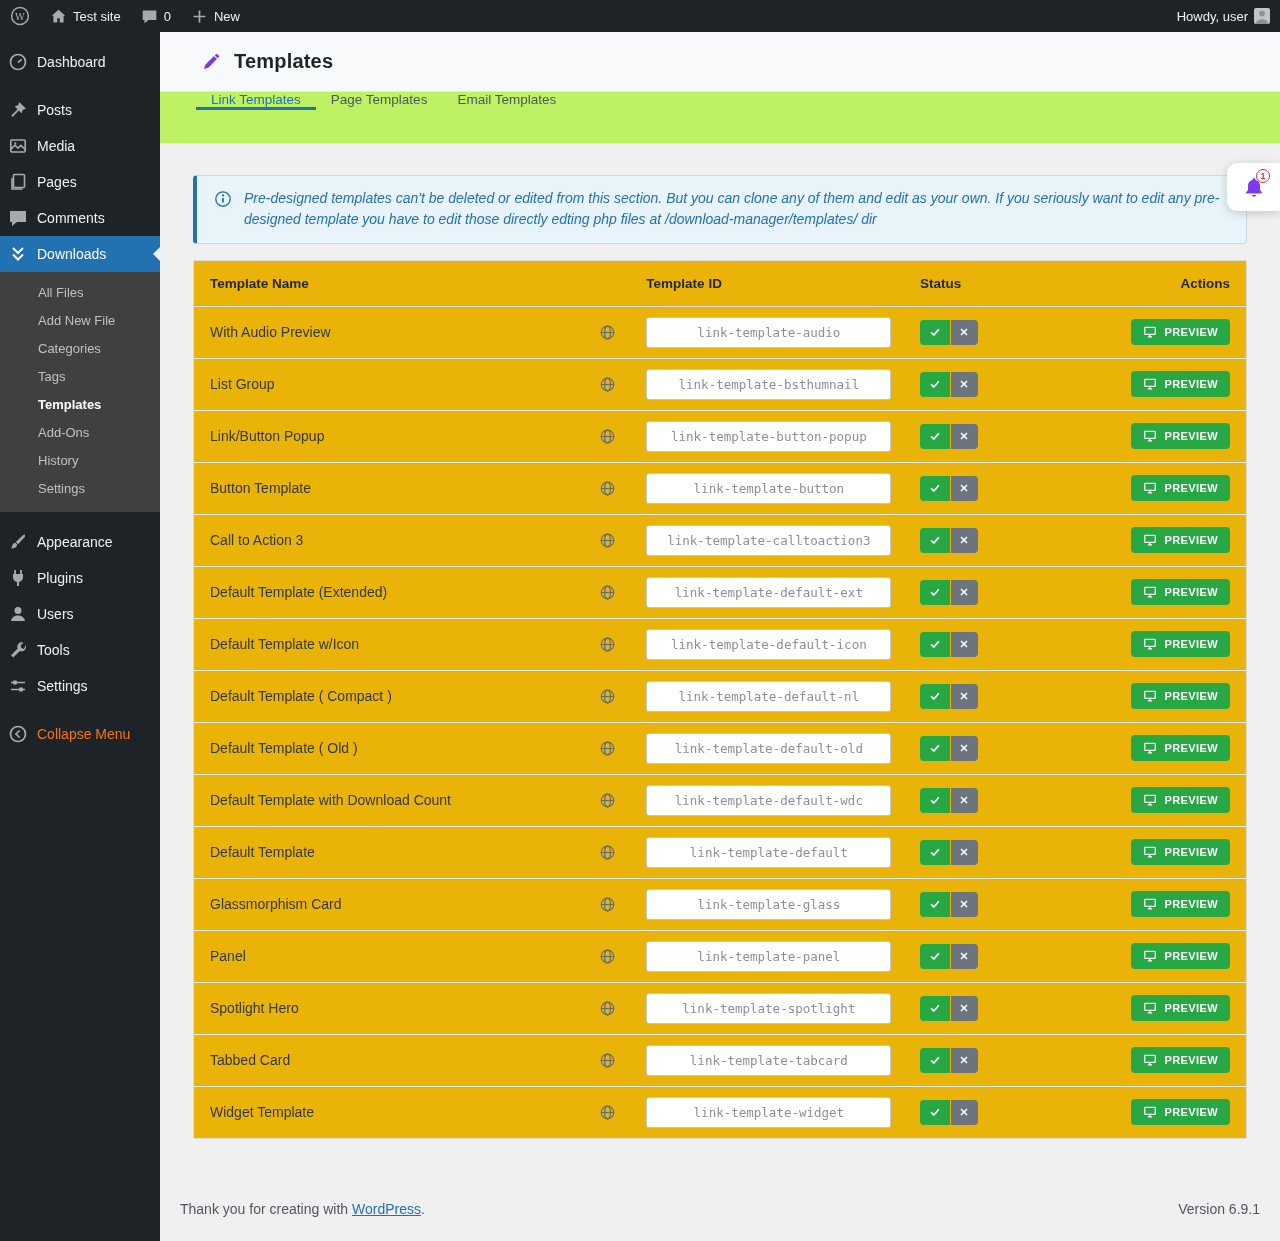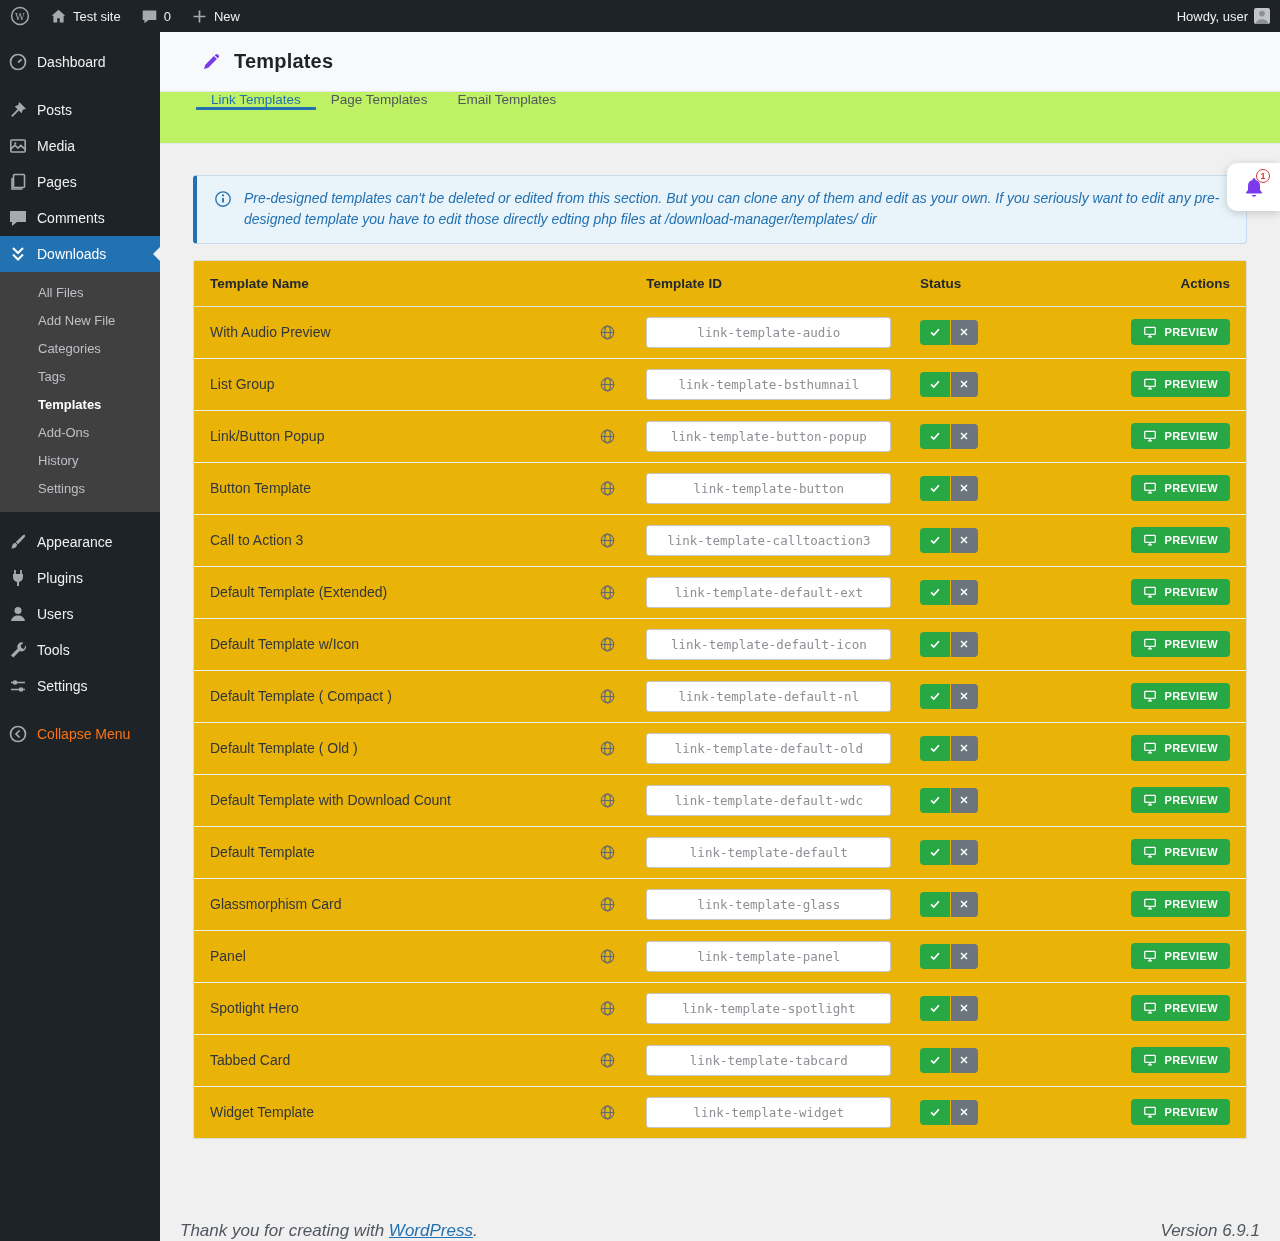--- a/index.html
+++ b/index.html
@@ -65,21 +65,21 @@
   .globe { width:17px; height:17px; color:#5f6b7a; }
   .id-input { width:245px; height:31px; border:1px solid #c3c7cc; border-radius:3px; background:#fff; text-align:center; color:#8c8f94; font-family:"DejaVu Sans Mono","Liberation Mono",monospace; font-size:12.5px; outline:none; }
   .btn-group { display:inline-flex; }
   .btn-group button { border:none; height:25px; display:inline-flex; align-items:center; justify-content:center; cursor:pointer; padding:0; }
   .btn-check { width:30px; background:var(--success); border-radius:4px 0 0 4px; }
   .btn-x { width:27px; background:var(--secondary); border-radius:0 4px 4px 0; margin-left:1px; }
   .sicon { width:12px; height:12px; color:#fff; }
   .btn-preview { display:inline-flex; align-items:center; gap:7px; background:var(--success); color:#fff; border:none; border-radius:4px; padding:6px 12px; font-size:11px; font-weight:700; letter-spacing:.4px; cursor:pointer; font-family:inherit; }
   .pv-icon { width:14px; height:14px; color:#fff; }
 
-  .footer { margin-top:auto; display:flex; justify-content:space-between; align-items:center; padding:14px 20px 0; font-size:17px; color:#50575e;font-style:italic; }
+  .footer { margin-top:auto; display:flex; justify-content:space-between; align-items:center; padding:14px 20px 24px; font-size:14px; color:#50575e; }
   .footer a { color:var(--accent); text-decoration:underline; cursor:pointer; }
 
   
   .bell-float { position:absolute; top:163px; right:0; width:53px; height:48px; background:#fff; border-radius:10px 0 0 10px; box-shadow:0 2px 10px rgba(0,0,0,.18); display:flex; align-items:center; justify-content:center; cursor:pointer; z-index:10; }
   .bell-icon { width:24px; height:24px; color:var(--bell); }
   .bell-badge { position:absolute; top:6px; right:10px; min-width:14px; height:14px; border-radius:50%; background:#fff; border:1px solid var(--red); color:var(--red); font-size:9px; font-weight:700; display:flex; align-items:center; justify-content:center; line-height:1; }
 </style>
 </head>
 <body style="--accent: #2271b1; --success: #28a745; --secondary: #6c757d; --bell: #7c3aed; --red: #d63638;">
 

